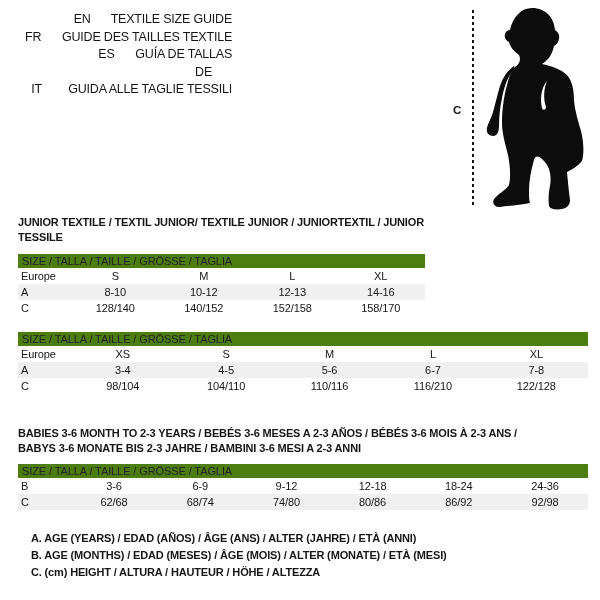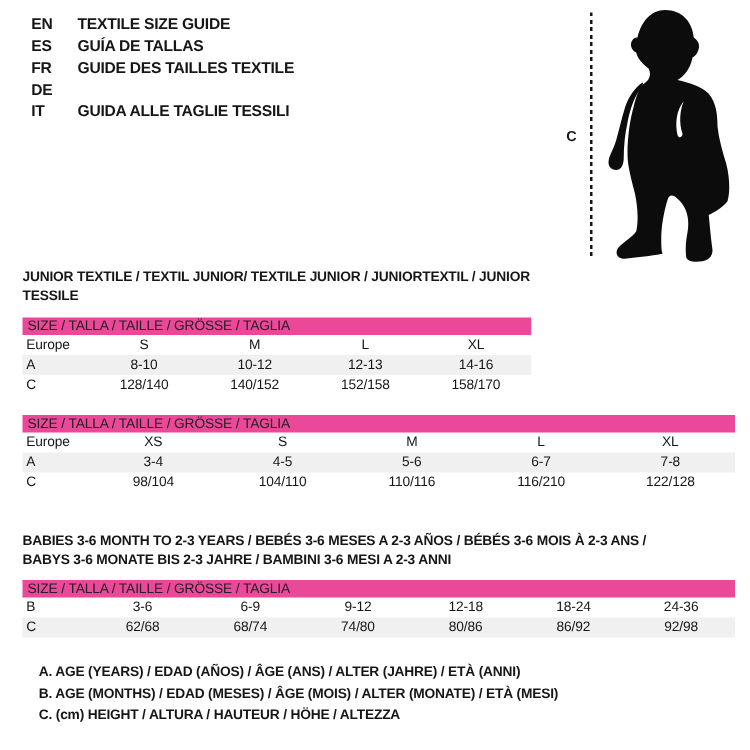--- a/index.html
+++ b/index.html
@@ -2,64 +2,64 @@
 <html><head>
 <meta charset="utf-8">
 <style>
   html,body{margin:0;padding:0;background:#ffffff;}
   .page{
     position:relative;width:600px;height:600px;background:#ffffff;
     font-family:"Liberation Sans",sans-serif;color:#161616;overflow:hidden;
   }
   
   .lang-block{position:absolute;left:25px;top:11px;}
-  .lang-row{display:flex;font-weight:bold;font-size:12.5px;line-height:17.5px;letter-spacing:-0.2px;}
+  .lang-row{display:flex;font-weight:normal;font-size:12.5px;line-height:17.5px;letter-spacing:-0.2px;justify-content:flex-end;}
   .lang-code{width:37px;}
   
   .dash-line{
     position:absolute;left:472px;top:10px;width:2px;height:197px;
     background:repeating-linear-gradient(to bottom,#151515 0 3px,transparent 3px 6px);
   }
   .c-label{position:absolute;left:453px;top:104px;font-weight:bold;font-size:11.5px;}
   .toddler-svg{position:absolute;left:480px;top:4px;}
   
   .section{position:absolute;left:18px;}
   .sec-0{top:215px;width:407px;}
   .sec-1{top:318px;width:570px;}
   .sec-2{top:426px;width:570px;}
   .sec-title{font-weight:bold;font-size:11px;line-height:14.5px;letter-spacing:-0.15px;}
   .tbl{width:100%;}
   .sec-0 .tbl{margin-top:10px;}
   .sec-1 .tbl{margin-top:14px;}
   .sec-2 .tbl{margin-top:9px;}
-  .tbar{height:14px;background:#ec4899;font-size:11px;line-height:14px;padding-left:4px;letter-spacing:-0.1px;color:#222;}
-  .trow{display:flex;height:16px;font-size:11px;line-height:16px;letter-spacing:-0.1px;justify-content:flex-end;}
+  .tbar{height:14px;background:#4d7c0f;font-size:11px;line-height:14px;padding-left:4px;letter-spacing:-0.1px;color:#222;}
+  .trow{display:flex;height:16px;font-size:11px;line-height:16px;letter-spacing:-0.1px;}
   .trow.shaded{background:#f0f0f0;}
   .tlabel{width:50px;padding-left:3px;}
   .tcell{flex:1;text-align:center;}
   
   .footnotes{position:absolute;left:31px;top:530px;font-weight:bold;font-size:11px;line-height:16.8px;letter-spacing:-0.15px;}
 </style>
 </head>
 <body>
 
 <div class="page">
 
   <div class="lang-block">
       <div class="lang-row">
         <span class="lang-code">EN</span>
         <span class="lang-title">TEXTILE SIZE GUIDE</span>
       </div>
       <div class="lang-row">
+        <span class="lang-code">FR</span>
+        <span class="lang-title">GUIDE DES TAILLES TEXTILE</span>
+      </div>
+      <div class="lang-row">
         <span class="lang-code">ES</span>
         <span class="lang-title">GUÍA DE TALLAS</span>
-      </div>
-      <div class="lang-row">
-        <span class="lang-code">FR</span>
-        <span class="lang-title">GUIDE DES TAILLES TEXTILE</span>
       </div>
       <div class="lang-row">
         <span class="lang-code">DE</span>
       </div>
       <div class="lang-row">
         <span class="lang-code">IT</span>
         <span class="lang-title">GUIDA ALLE TAGLIE TESSILI</span>
       </div>
     </div>
 

